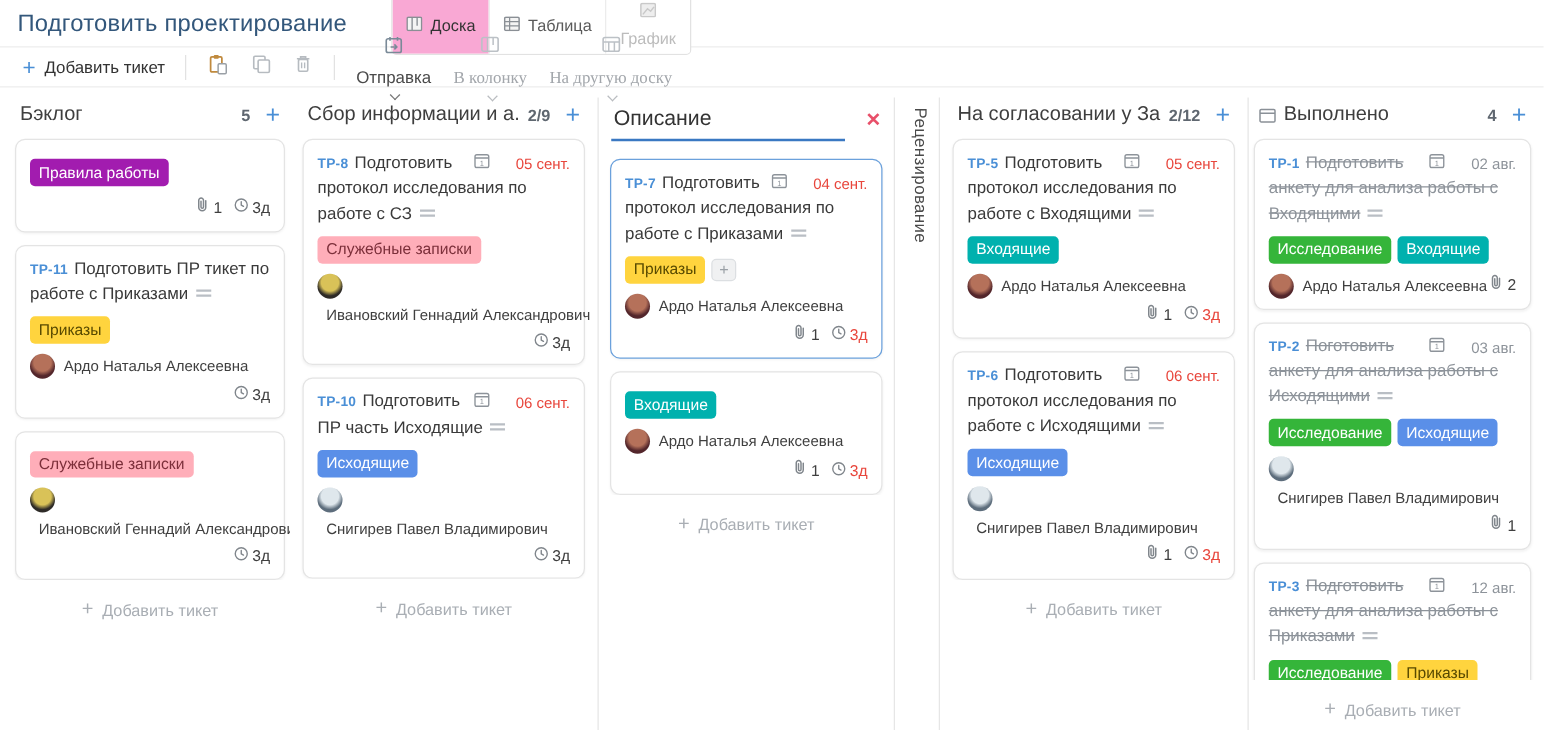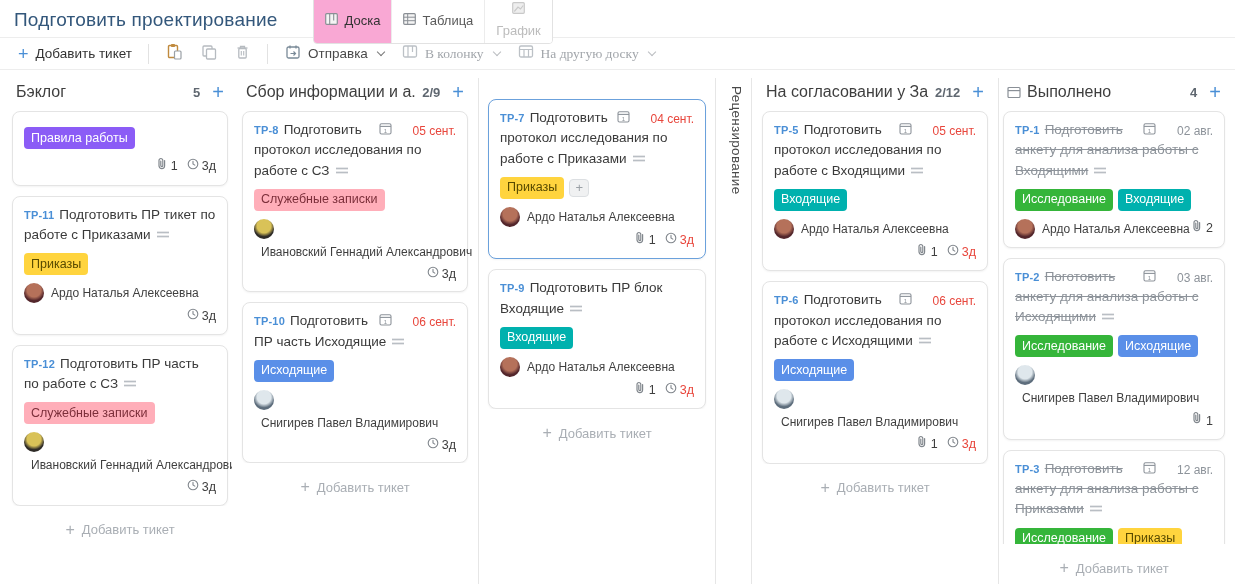--- a/index.html
+++ b/index.html
@@ -16,21 +16,21 @@
   .view-tab { display:flex; align-items:center; gap:6px; padding:5px 11px; font-size:13px; color:#5a5a5a; background:#fff; cursor:default; }
   .view-tab + .view-tab { border-left:1px solid #ececec; }
   .view-tab.active { background:#f9a8d4; color:#333; }
   .view-tab.muted { color:#bcbcbc;flex-direction:column; }
   
   .toolbar { display:flex; align-items:center; height:33px; border-top:1px solid #ededed; border-bottom:1px solid #ededed; padding:0 10px; }
   .tb-add { display:flex; align-items:center; gap:7px; font-size:13.5px; color:#333; padding:0 8px; }
   .tb-plus { color:#4a8fd6; font-size:18px; font-weight:500; line-height:1; }
   .tb-sep { width:1px; height:20px; background:#e2e2e2; margin:0 8px; }
   .tb-iconbtn { display:flex; align-items:center; padding:2px 9px; }
-  .tb-menu { display:flex; align-items:center; gap:7px; font-size:13.5px; color:#4a4a4a; padding:0 9px; }
+  .tb-menu { display:flex; align-items:center; gap:7px; font-size:13.5px; color:#4a4a4a; padding:0 9px;flex-direction:column; }
   .tb-menu.muted { color:#a2a6ab;font-family:Liberation Serif, serif; }
   .caret { width:6px; height:6px; border-right:1.4px solid currentColor; border-bottom:1.4px solid currentColor; transform:rotate(45deg); display:inline-block; margin:-3px 0 0 3px; opacity:.75; }
   
   .board { display:flex; gap:6px; padding:8px 6px 0 8px; height:514px; }
   .column { display:flex; flex-direction:column; min-width:0; }
   .col-1 { width:224px; } .col-2 { width:234px; }
   .col-3 { width:238px; border-left:1px solid #e6e6e6; border-right:1px solid #e6e6e6; }
   .col-4 { width:234px; }
   .col-5 { flex:1; min-width:0; border-left:1px solid #e6e6e6; }
   .col-collapsed { width:30px; border-right:1px solid #e6e6e6; display:flex; flex-direction:column; align-items:center; padding-top:8px; }
@@ -167,21 +167,21 @@
 <div class="board" id="board">
     <div class="column col-1">
       <div class="col-header">
         <span class="col-name">Бэклог</span>
         <span class="col-count">5</span>
         <span class="col-plus">+</span>
       </div>
       <div class="cards">
         <article class="card">
           <div class="tags">
-            <span class="tag" style="background:#8b5cf6;color:#ffffff">Правила работы</span>
+            <span class="tag" style="background:#a21caf;color:#ffffff">Правила работы</span>
           </div>
           <div class="card-footer">
             <span class="card-meta">
               <span class="meta-item">
                 <span><svg width="12" height="14" viewBox="0 0 12 14">
                     <path d="M8.6 3.6v5.2a2.8 2.8 0 1 1-5.6 0V3.4a1.9 1.9 0 1 1 3.8 0v5.2a1 1 0 1 1-2 0V4" fill="none" stroke="#80868c" stroke-width="1.2" stroke-linecap="round"></path>
                   </svg></span>
                 <span>1</span>
               </span>
               <span class="meta-item">
@@ -212,26 +212,20 @@
                 <span><svg width="12" height="12" viewBox="0 0 12 12">
                     <circle cx="6" cy="6" r="4.8" fill="none" stroke="#80868c" stroke-width="1.1"></circle>
                     <path d="M6 3.4V6l1.8 1.1" fill="none" stroke="#80868c" stroke-width="1.1" stroke-linecap="round"></path>
                   </svg></span>
                 <span class="">3д</span>
               </span>
             </span>
           </div>
         </article>
         <article class="card">
-          <div class="card-head"><span class="card-key">ТР-12</span><span class="card-title">Подготовить ПР часть по работе с СЗ</span><span class="desc-icon"><svg width="14" height="11" viewBox="0 0 14 11">
-                <g stroke="#b9bec4" stroke-width="1.7">
-                  <line x1="1" y1="3.5" x2="13" y2="3.5"></line>
-                  <line x1="1" y1="7.5" x2="13" y2="7.5"></line>
-                </g>
-              </svg></span></div>
           <div class="tags">
             <span class="tag" style="background:#ffaeb9;color:#7c2f3a">Служебные записки</span>
           </div>
           <div class="card-footer">
             <span class="avatar" style="background:radial-gradient(circle at 50% 35%, #d9c258 0 42%, #2e2b27 65%)"></span>
             <span class="assignee-name">Ивановский Геннадий Александрович</span>
             <span class="card-meta">
               <span class="meta-item">
                 <span><svg width="12" height="12" viewBox="0 0 12 12">
                     <circle cx="6" cy="6" r="4.8" fill="none" stroke="#80868c" stroke-width="1.1"></circle>
@@ -318,20 +312,24 @@
           </div>
         </article>
       </div>
       <div class="add-card">
         <span class="plus">+</span>
         <span>Добавить тикет</span>
       </div>
     </div>
     <div class="column col-3">
       <div class="editor">
+        <div class="editor-title-row">
+          <div class="editor-input">Описание</div>
+          <span class="editor-close">✕</span>
+        </div>
       </div>
       <div class="cards">
         <article class="card selected">
           <div class="card-head"><span class="card-deadline deadline-red">
               <span><svg width="13" height="13" viewBox="0 0 13 13">
                   <rect x="1" y="1.8" width="11" height="10.2" rx="1.5" fill="none" stroke="#8d939a" stroke-width="1.1"></rect>
                   <line x1="1" y1="4.4" x2="12" y2="4.4" stroke="#8d939a" stroke-width="1.1"></line>
                   <text x="6.5" y="10.6" font-size="6" text-anchor="middle" fill="#8d939a" font-family="sans-serif">1</text>
                 </svg></span>
               <span>04 сент.</span>
@@ -359,26 +357,20 @@
                 <span><svg width="12" height="12" viewBox="0 0 12 12">
                     <circle cx="6" cy="6" r="4.8" fill="none" stroke="#80868c" stroke-width="1.1"></circle>
                     <path d="M6 3.4V6l1.8 1.1" fill="none" stroke="#80868c" stroke-width="1.1" stroke-linecap="round"></path>
                   </svg></span>
                 <span class="days-red">3д</span>
               </span>
             </span>
           </div>
         </article>
         <article class="card">
-          <div class="card-head"><span class="card-key">ТР-9</span><span class="card-title">Подготовить ПР блок Входящие</span><span class="desc-icon"><svg width="14" height="11" viewBox="0 0 14 11">
-                <g stroke="#b9bec4" stroke-width="1.7">
-                  <line x1="1" y1="3.5" x2="13" y2="3.5"></line>
-                  <line x1="1" y1="7.5" x2="13" y2="7.5"></line>
-                </g>
-              </svg></span></div>
           <div class="tags">
             <span class="tag" style="background:#00b1ae;color:#ffffff">Входящие</span>
           </div>
           <div class="card-footer">
             <span class="avatar" style="background:radial-gradient(circle at 50% 35%, #b5715a 0 42%, #53262b 65%)"></span>
             <span class="assignee-name">Ардо Наталья Алексеевна</span>
             <span class="card-meta">
               <span class="meta-item">
                 <span><svg width="12" height="14" viewBox="0 0 12 14">
                     <path d="M8.6 3.6v5.2a2.8 2.8 0 1 1-5.6 0V3.4a1.9 1.9 0 1 1 3.8 0v5.2a1 1 0 1 1-2 0V4" fill="none" stroke="#80868c" stroke-width="1.2" stroke-linecap="round"></path>

